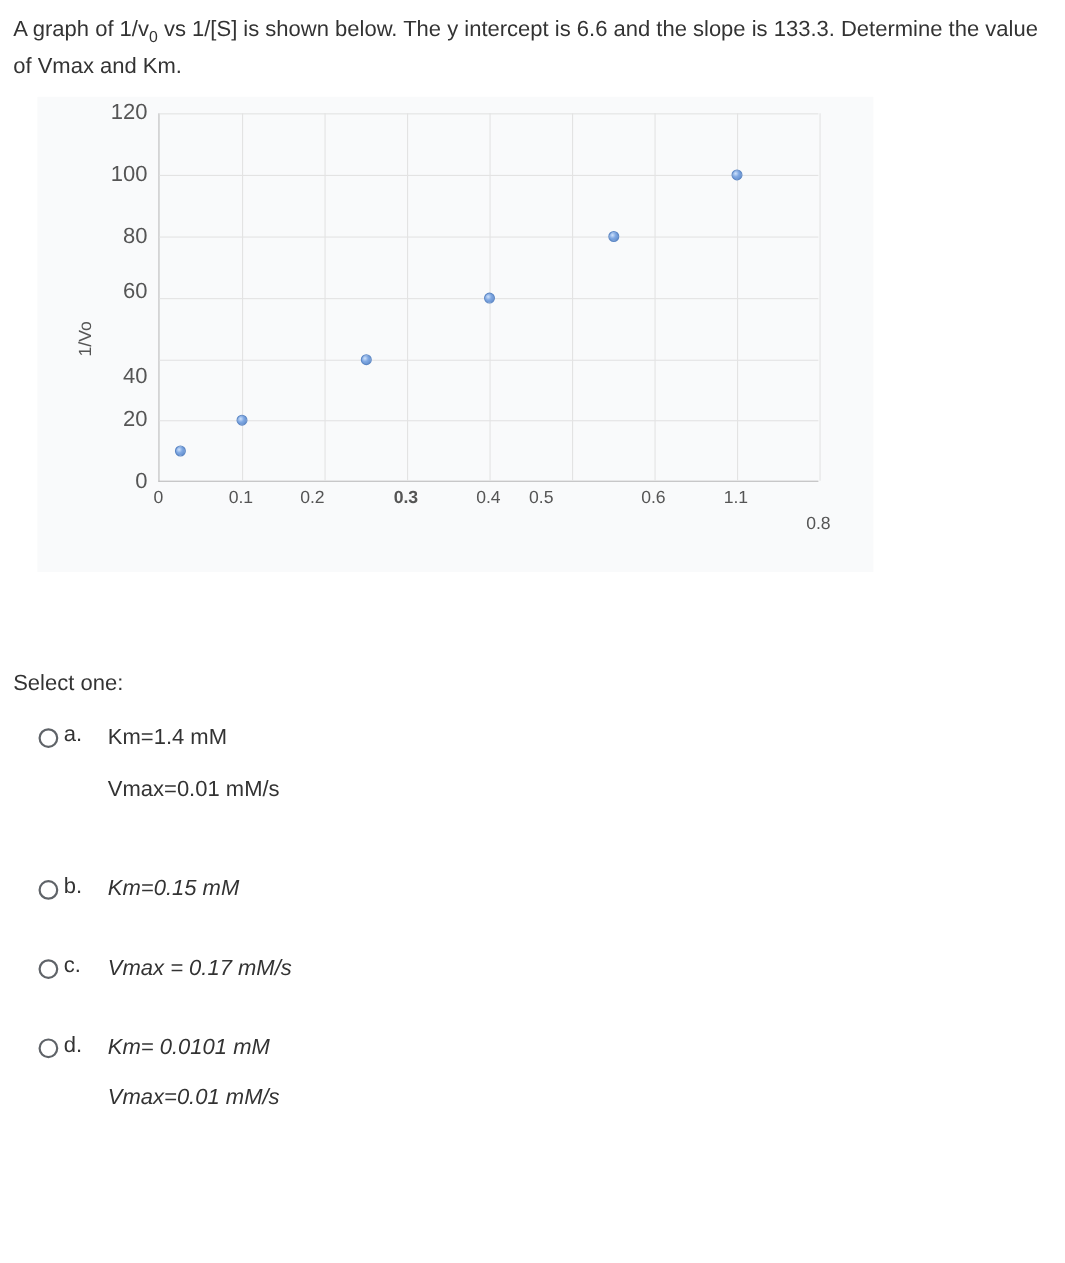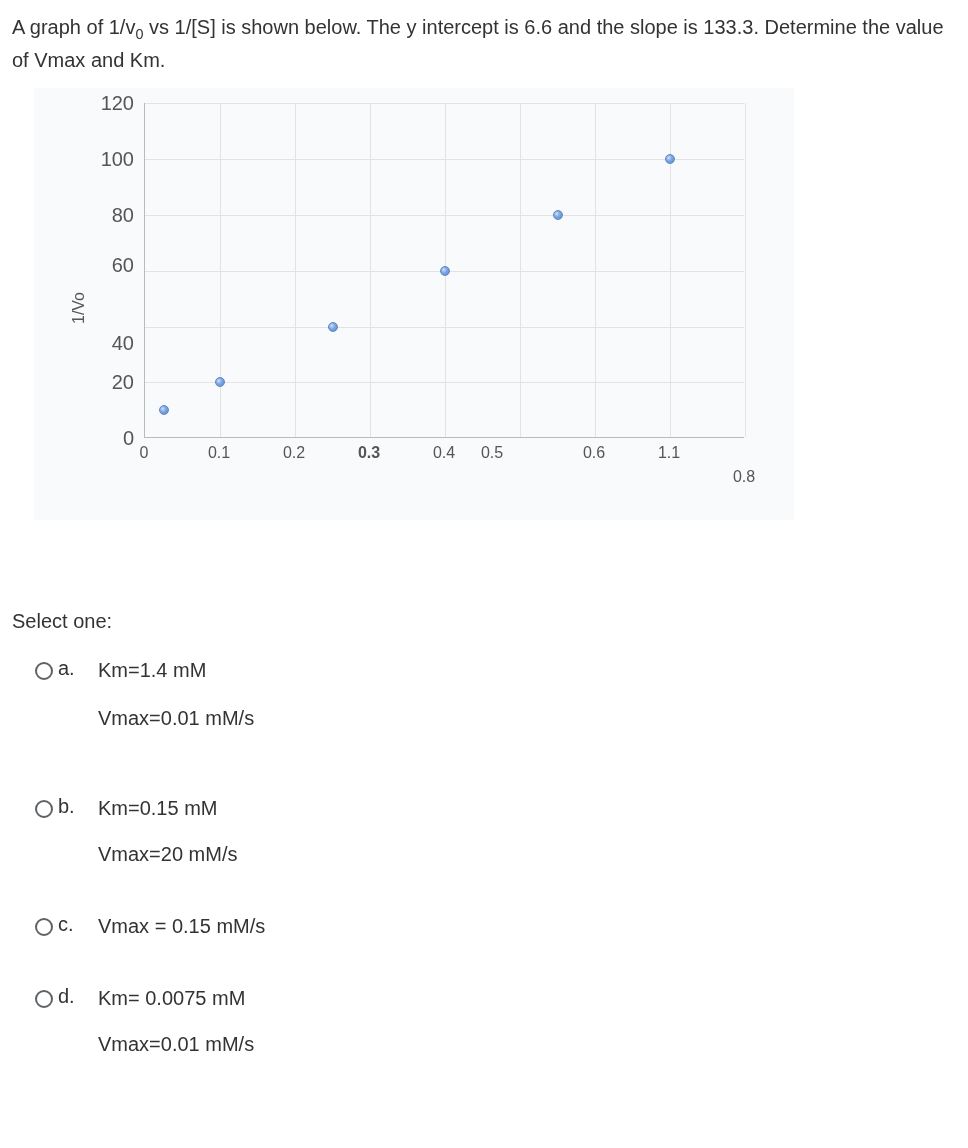--- a/index.html
+++ b/index.html
@@ -66,21 +66,21 @@
     .opt .radio-wrap { flex: 0 0 28px; display: flex; align-items: center; padding-top: 4px; }
     .radio {
       -webkit-appearance: none; appearance: none;
       width: 18px; height: 18px; border: 2px solid #5f6368;
       border-radius: 50%; cursor: pointer; background: #fff;
     }
     .opt .letter { flex: 0 0 40px; padding-top: 2px; }
     .opt .ans-body { flex: 1; }
     .ans-line { line-height: 1.5; margin-bottom: 18px; }
     .opt.tight { margin-bottom: 26px; }
-    .opt.tight .ans-line { margin-bottom: 16px; }
+    .opt.tight .ans-line { margin-bottom: 16px; font-style: italic; }
   </style>
 </head>
 <body>
 
 <div class="question-text">
   <span>A graph of 1/v</span><span class="sub">0</span><span> vs  1/[S] is shown below. The y intercept is 6.6 and the slope is 133.3. Determine the value of Vmax and Km.</span>
 </div>
 
 <div class="chart-container">
   <div class="chart-inner">
@@ -111,21 +111,21 @@
     <div id="xticks"></div>
   <div class="ytick" style="top: 340px;">0</div>
       <div class="ytick" style="top: 284.167px;">20</div>
       <div class="ytick" style="top: 228.333px; margin-top: 16px;">40</div>
       <div class="ytick" style="top: 167px;">60</div>
       <div class="ytick" style="top: 116.667px;">80</div>
       <div class="ytick" style="top: 60.8333px;">100</div>
       <div class="ytick" style="top: 5px;">120</div>
       <div class="xtick" style="left: 100px;">0</div>
       <div class="xtick" style="left: 175px;">0.1</div>
-      <div class="xtick" style="left: 250px;">0.2</div>
+      <div class="xtick" style="left: 240px;">0.2</div>
       <div class="xtick" style="left: 325px; font-weight: bold;">0.3</div>
       <div class="xtick" style="left: 400px;">0.4</div>
       <div class="xtick" style="left: 448px;">0.5</div>
       <div class="xtick" style="left: 550px;">0.6</div>
       <div class="xtick" style="left: 625px;">1.1</div>
       <div class="xtick" style="left: 700px; margin-top: 24px;">0.8</div>
     </div>
 </div>
 
 <div class="prompt">Select one:</div>
@@ -141,35 +141,34 @@
       <div class="ans-line">Vmax=0.01 mM/s</div>
     </span>
   </li>
   <li class="opt tight">
     <span class="radio-wrap">
         <input type="radio" name="ans" class="radio" style="">
       </span>
     <span class="letter">b.</span>
     <span class="ans-body">
       <div class="ans-line">Km=0.15 mM</div>
-      <div class="ans-line">Vmax=20 mM/s</div>
     </span>
   </li>
   <li class="opt tight">
     <span class="radio-wrap">
         <input type="radio" name="ans" class="radio" style="">
       </span>
     <span class="letter">c.</span>
     <span class="ans-body">
-      <div class="ans-line">Vmax = 0.15 mM/s</div>
+      <div class="ans-line">Vmax = 0.17 mM/s</div>
     </span>
   </li>
   <li class="opt tight">
     <span class="radio-wrap">
         <input type="radio" name="ans" class="radio" style="">
       </span>
     <span class="letter">d.</span>
     <span class="ans-body">
-      <div class="ans-line">Km= 0.0075 mM</div>
+      <div class="ans-line">Km= 0.0101 mM</div>
       <div class="ans-line">Vmax=0.01 mM/s</div>
     </span>
   </li>
 </ul>
 
 </body></html>

